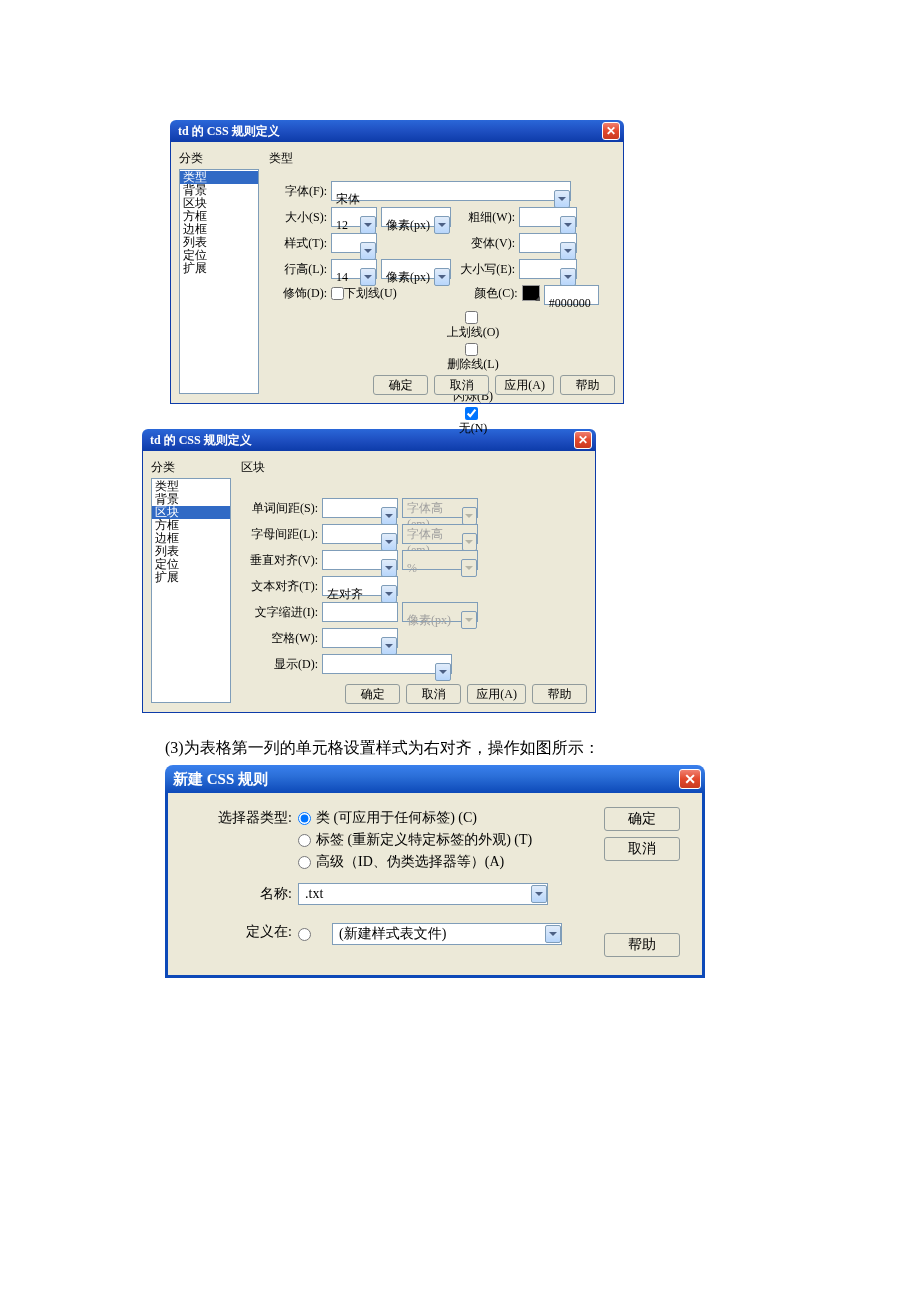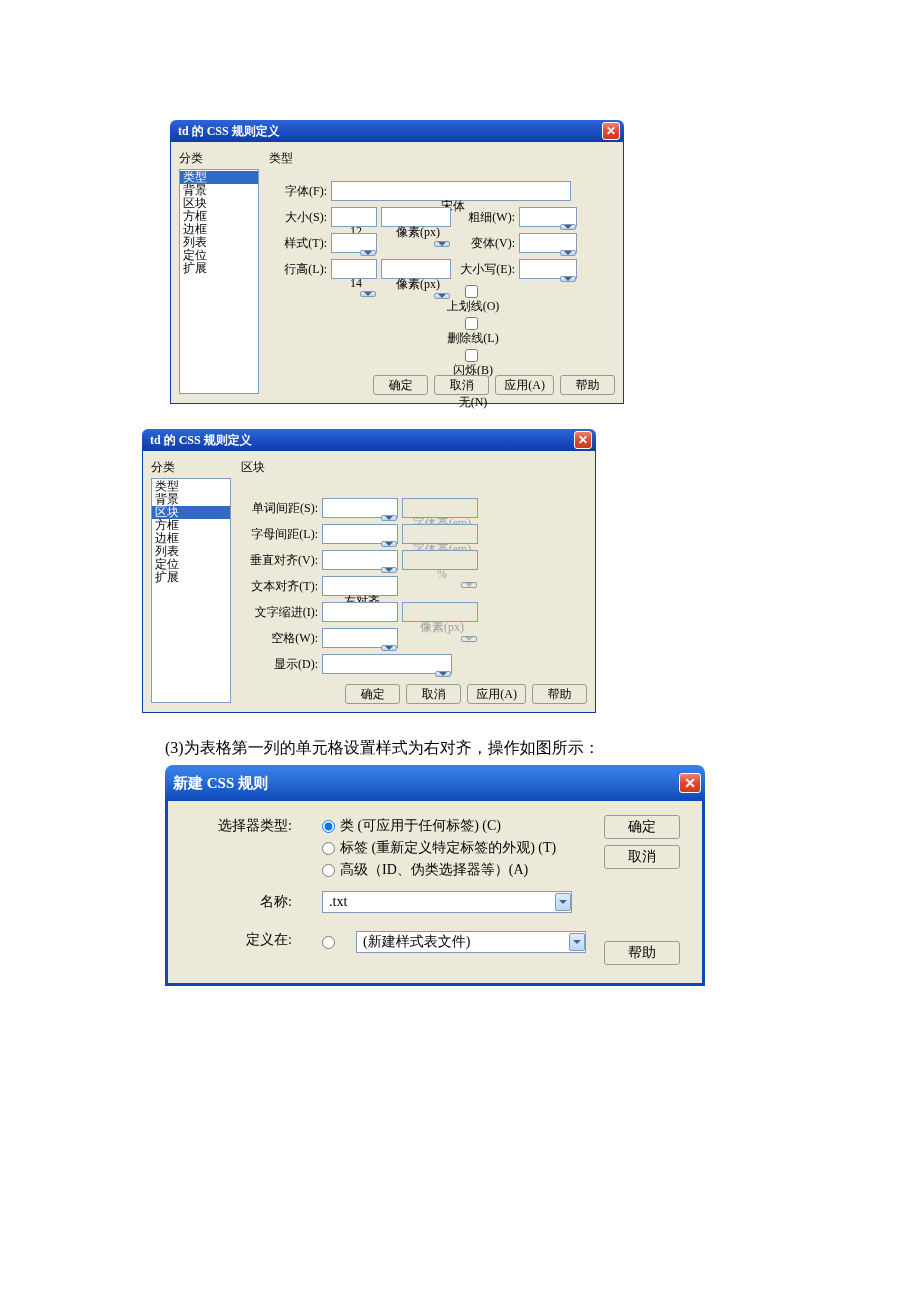--- a/index.html
+++ b/index.html
@@ -9,21 +9,21 @@
   .dlg-a, .dlg-b { width: 454px; }
   .dlg-c { width: 540px; margin-left: -5px; }
   
   .titlebar {
     display: flex; align-items: center; justify-content: space-between;
     height: 22px; color: #fff; font-weight: bold; padding: 0 4px 0 8px;
     background: linear-gradient(to bottom, #2a67d8 0%, #1e4fc1 50%, #0d3ba9 100%);
     border-top-left-radius: 6px; border-top-right-radius: 6px;
   }
   .titlebar-c {
-    height: 36px; font-size: 15px;
+    height: 28px; font-size: 15px;
     background: linear-gradient(to bottom, #3a80ed 0%, #2b6fd8 40%, #0d49b8 100%);
     border-top-left-radius: 8px; border-top-right-radius: 8px;
   }
   .close-btn {
     width: 18px; height: 18px; display: flex; align-items: center; justify-content: center;
     background: linear-gradient(to bottom, #f08070 0%, #e2482c 50%, #c93a20 100%);
     border: 1px solid #fff; border-radius: 3px; color: #fff; font-weight: bold; cursor: pointer;
   }
   .close-btn-c { width: 22px; height: 20px; font-size: 14px; }
   
@@ -42,21 +42,21 @@
   .sb-item.sel { background: #316ac5; color: #fff; }
   
   .main-area { flex: 1; display: flex; flex-direction: column; position: relative; }
   .section-label { margin-bottom: 14px; }
   .form-row { display: flex; align-items: center; margin-bottom: 6px; height: 20px; }
   .form-lbl { width: 58px; text-align: right; margin-right: 4px; }
   .form-lbl-b { width: 77px; text-align: right; margin-right: 4px; }
   
   .combo, .input-txt {
     height: 20px; background: #fff; border: 1px solid #7f9db9;
-    display: inline-flex; align-items: center; padding: 16px 0 0 4px; position: relative; flex-direction: column;
+    display: inline-flex; align-items: center; padding: 16px 0 0 4px; position: relative;
   }
   .combo.disabled { background: #ece9d8; color: #9f9f9f; }
   .dd-btn {
     width: 16px; height: 18px; margin-left: auto;
     background: linear-gradient(to bottom, #e1ecfa 0%, #b8d6fb 100%);
     border: 1px solid #7f9db9; border-radius: 2px;
     display: flex; align-items: center; justify-content: center; cursor: pointer;
   }
   .dd-btn::after { content: ""; border-left: 4px solid transparent; border-right: 4px solid transparent; border-top: 4px solid #4d6185; }
   .dd-btn.disabled { background: #ece9d8; }
@@ -83,21 +83,21 @@
     content: ""; position: absolute; right: -1px; bottom: -1px;
     border-right: 5px solid #555; border-top: 5px solid transparent;
   }
   
   .caption { font-family: "SimSun", serif; font-size: 16px; margin: 0 0 6px -5px; }
   
   .dlg-c .dialog-body {
     display: block; padding: 16px 16px 18px 16px; font-size: 14px; height: auto;
     border: 3px solid #0d49b8; border-top: none;
   }
-  .c-row { display: flex; margin-bottom: 8px; gap: 24px; }
+  .c-row { display: flex; margin-bottom: 8px; }
   .c-label { width: 108px; text-align: right; margin-right: 6px; }
   .c-opts { flex: 1; }
   .c-opt { display: flex; align-items: center; margin-bottom: 4px; }
   .c-opt input { margin-right: 5px; }
   .c-combo {
     height: 22px; width: 250px; background: #fff; border: 1px solid #7f9db9;
     display: inline-flex; align-items: center; padding: 0 0 0 6px;
   }
   .c-btns { position: absolute; right: 22px; top: 54px; display: flex; flex-direction: column; gap: 6px; }
   .c-btn {
@@ -171,20 +171,32 @@
             <span>14</span>
             <span class="dd-btn"></span>
           </span>
         <span class="combo" style="width:70px;margin-left:4px">
             <span>像素(px)</span>
             <span class="dd-btn"></span>
           </span>
         <span class="form-lbl" style="width:60px;margin-left:4px">大小写(E):</span>
         <span class="combo" style="width:58px">
             <span class="dd-btn"></span>
+          </span>
+      </div>
+      <div class="form-row" style="align-items:flex-start">
+        <span class="form-lbl">修饰(D):</span>
+        <span class="first-chk">
+            <input type="checkbox" style="">
+            <span>下划线(U)</span>
+          </span>
+        <span class="form-lbl" style="width:117px;margin-left:4px">颜色(C):</span>
+        <span class="color-swatch"></span>
+        <span class="input-txt" style="width:55px">
+            <span>#000000</span>
           </span>
       </div>
       <div class="chk-row">
           <input type="checkbox" style="">
           <span>上划线(O)</span>
         </div>
       <div class="chk-row">
           <input type="checkbox" style="">
           <span>删除线(L)</span>
         </div>

